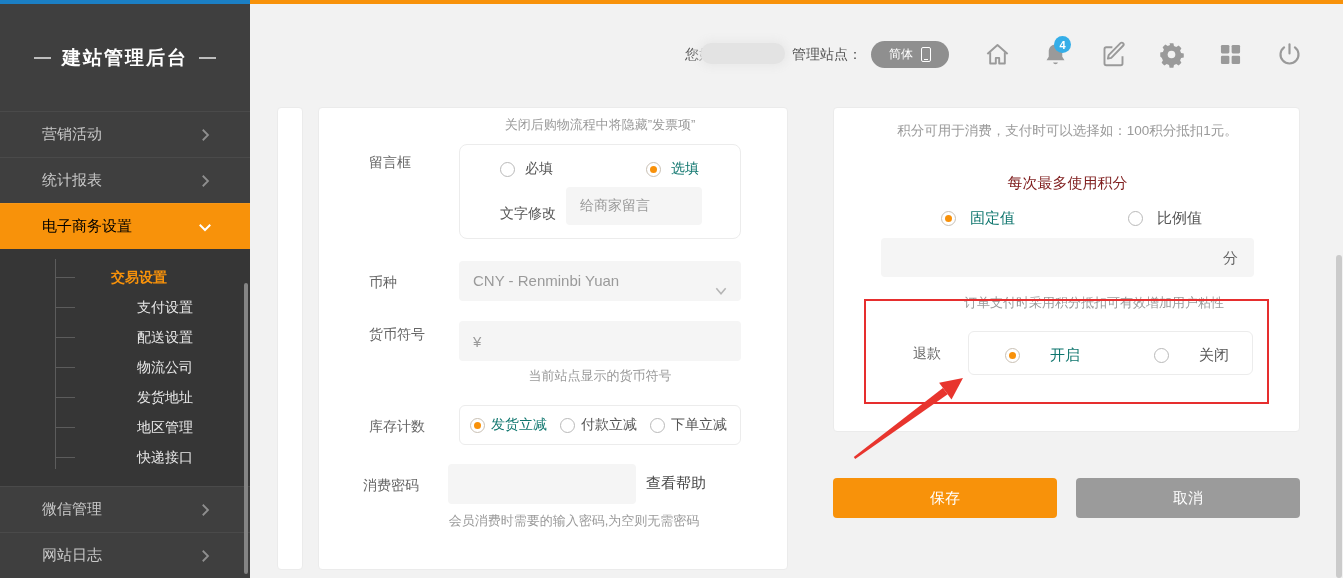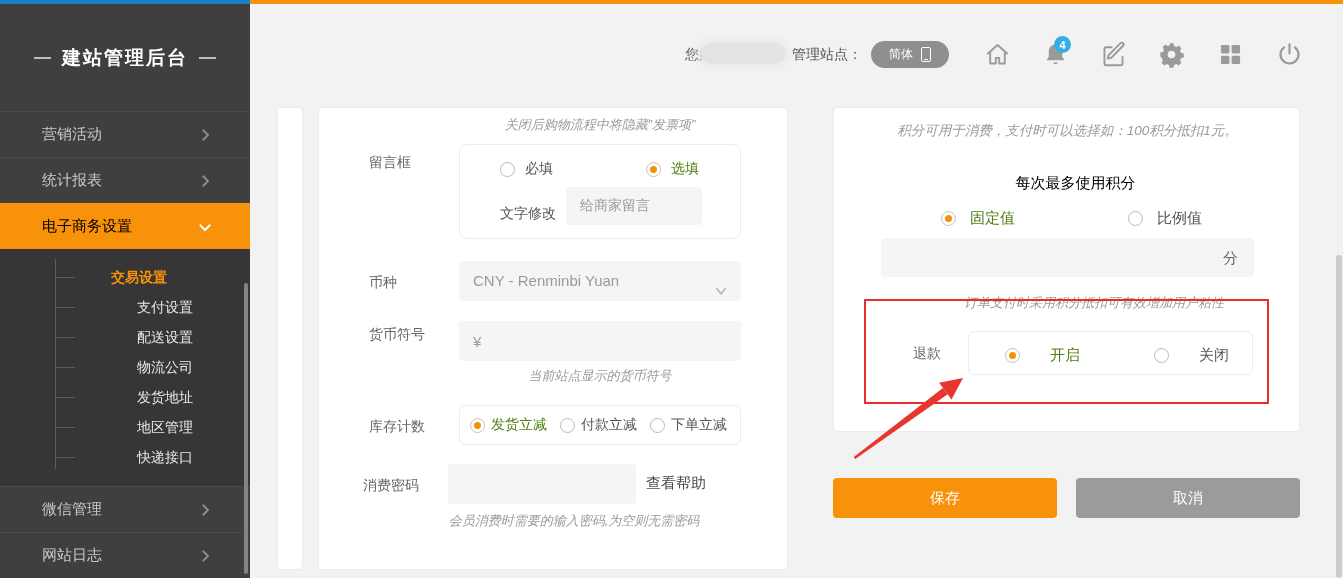--- a/index.html
+++ b/index.html
@@ -37,33 +37,33 @@
   .hicon { width:27px; height:27px; cursor:pointer; }
   .badge { left:1054px; top:36px; width:17px; height:17px; background:#35aee8; border-radius:50%;
            color:#fff; font-size:11px; font-weight:bold; display:flex; align-items:center; justify-content:center; }
 
   
   .card { background:#fff; border:1px solid #ebebeb; border-radius:4px; position:absolute; }
   .card-strip { left:277px; top:107px; width:26px; height:463px; }
   .card-left  { left:318px; top:107px; width:470px; height:463px; }
   .card-right { left:833px; top:107px; width:467px; height:325px; }
 
-  .note { font-size:13px; color:#9a9a9a; text-align:center;font-style:italic; }
+  .note { font-size:13px; color:#9a9a9a; text-align:center; }
   .flabel { font-size:14px; color:#666; }
   .gbox { position:absolute; border:1px solid #ececec; border-radius:8px; background:#fff; }
   .field { position:absolute; background:#f5f5f5; border:none; border-radius:4px; font-size:15px; color:#9a9a9a;
            padding:0 14px; outline:none; font-family:inherit; }
   input.field::placeholder { color:#9a9a9a; opacity:1; }
 
   .radio-item { display:flex; align-items:center; cursor:pointer; }
   .radio { width:15px; height:15px; border:1px solid #b9b9b9; border-radius:50%; background:#fff; flex:0 0 15px; position:relative; }
   .radio.sel { border-color:#c9c0b4; }
   .radio.sel:after { content:""; position:absolute; left:3px; top:3px; width:7px; height:7px; border-radius:50%; background:#f8910a; }
   .rlabel { font-size:14px; color:#555; margin-left:10px; }
-  .rlabel.on { color:#4d7c0f; }
+  .rlabel.on { color:#0f766e; }
 
   .select-chev { position:absolute; right:12px; top:13px; }
 
   .red-box { position:absolute; border:2px solid #e62e2e; background:transparent; z-index:5; }
   .btn { position:absolute; width:224px; height:40px; border:none; border-radius:4px; color:#fff; font-size:15px;
          font-family:inherit; cursor:pointer; }
   .btn-save { left:833px; top:478px; background:#f8920a; }
   .btn-cancel { left:1076px; top:478px; background:#9b9b9b; }
   .page-scroll { left:1336px; top:255px; width:6px; height:323px; background:#cbcbcb; border-radius:3px; }
 </style>
@@ -232,21 +232,21 @@
   </div>
 
   <span class="flabel abs" style="left:44px; top:369px;">消费密码</span>
   <input class="field" style="left: 129px; top: 356px; width: 188px; height: 40px;" value="">
   <span class="abs" style="left:327px; top:366px; font-size:15px; color:#4a4a4a; cursor:pointer;">查看帮助</span>
   <div class="note abs" style="left:110px; top:404px; width:290px;">会员消费时需要的输入密码,为空则无需密码</div>
 </div>
 
 <div class="card card-right">
   <div class="note abs" style="left:20px; top:14px; width:427px; font-size:13.5px;">积分可用于消费，支付时可以选择如：100积分抵扣1元。</div>
-  <div class="abs" style="left:8px; top:66px; width:467px; text-align:center; font-size:15px; color:#000000;">每次最多使用积分</div>
+  <div class="abs" style="left:0; top:66px; width:467px; text-align:center; font-size:15px; color:#7f1d1d;">每次最多使用积分</div>
 
   <div class="radio-item abs" style="left:107px; top:101px;">
     <span class="radio sel"></span>
     <span class="rlabel on" style="margin-left:14px; font-size:15px;">固定值</span>
   </div>
   <div class="radio-item abs" style="left:294px; top:101px;">
     <span class="radio"></span>
     <span class="rlabel" style="margin-left:14px; font-size:15px;">比例值</span>
   </div>
 

